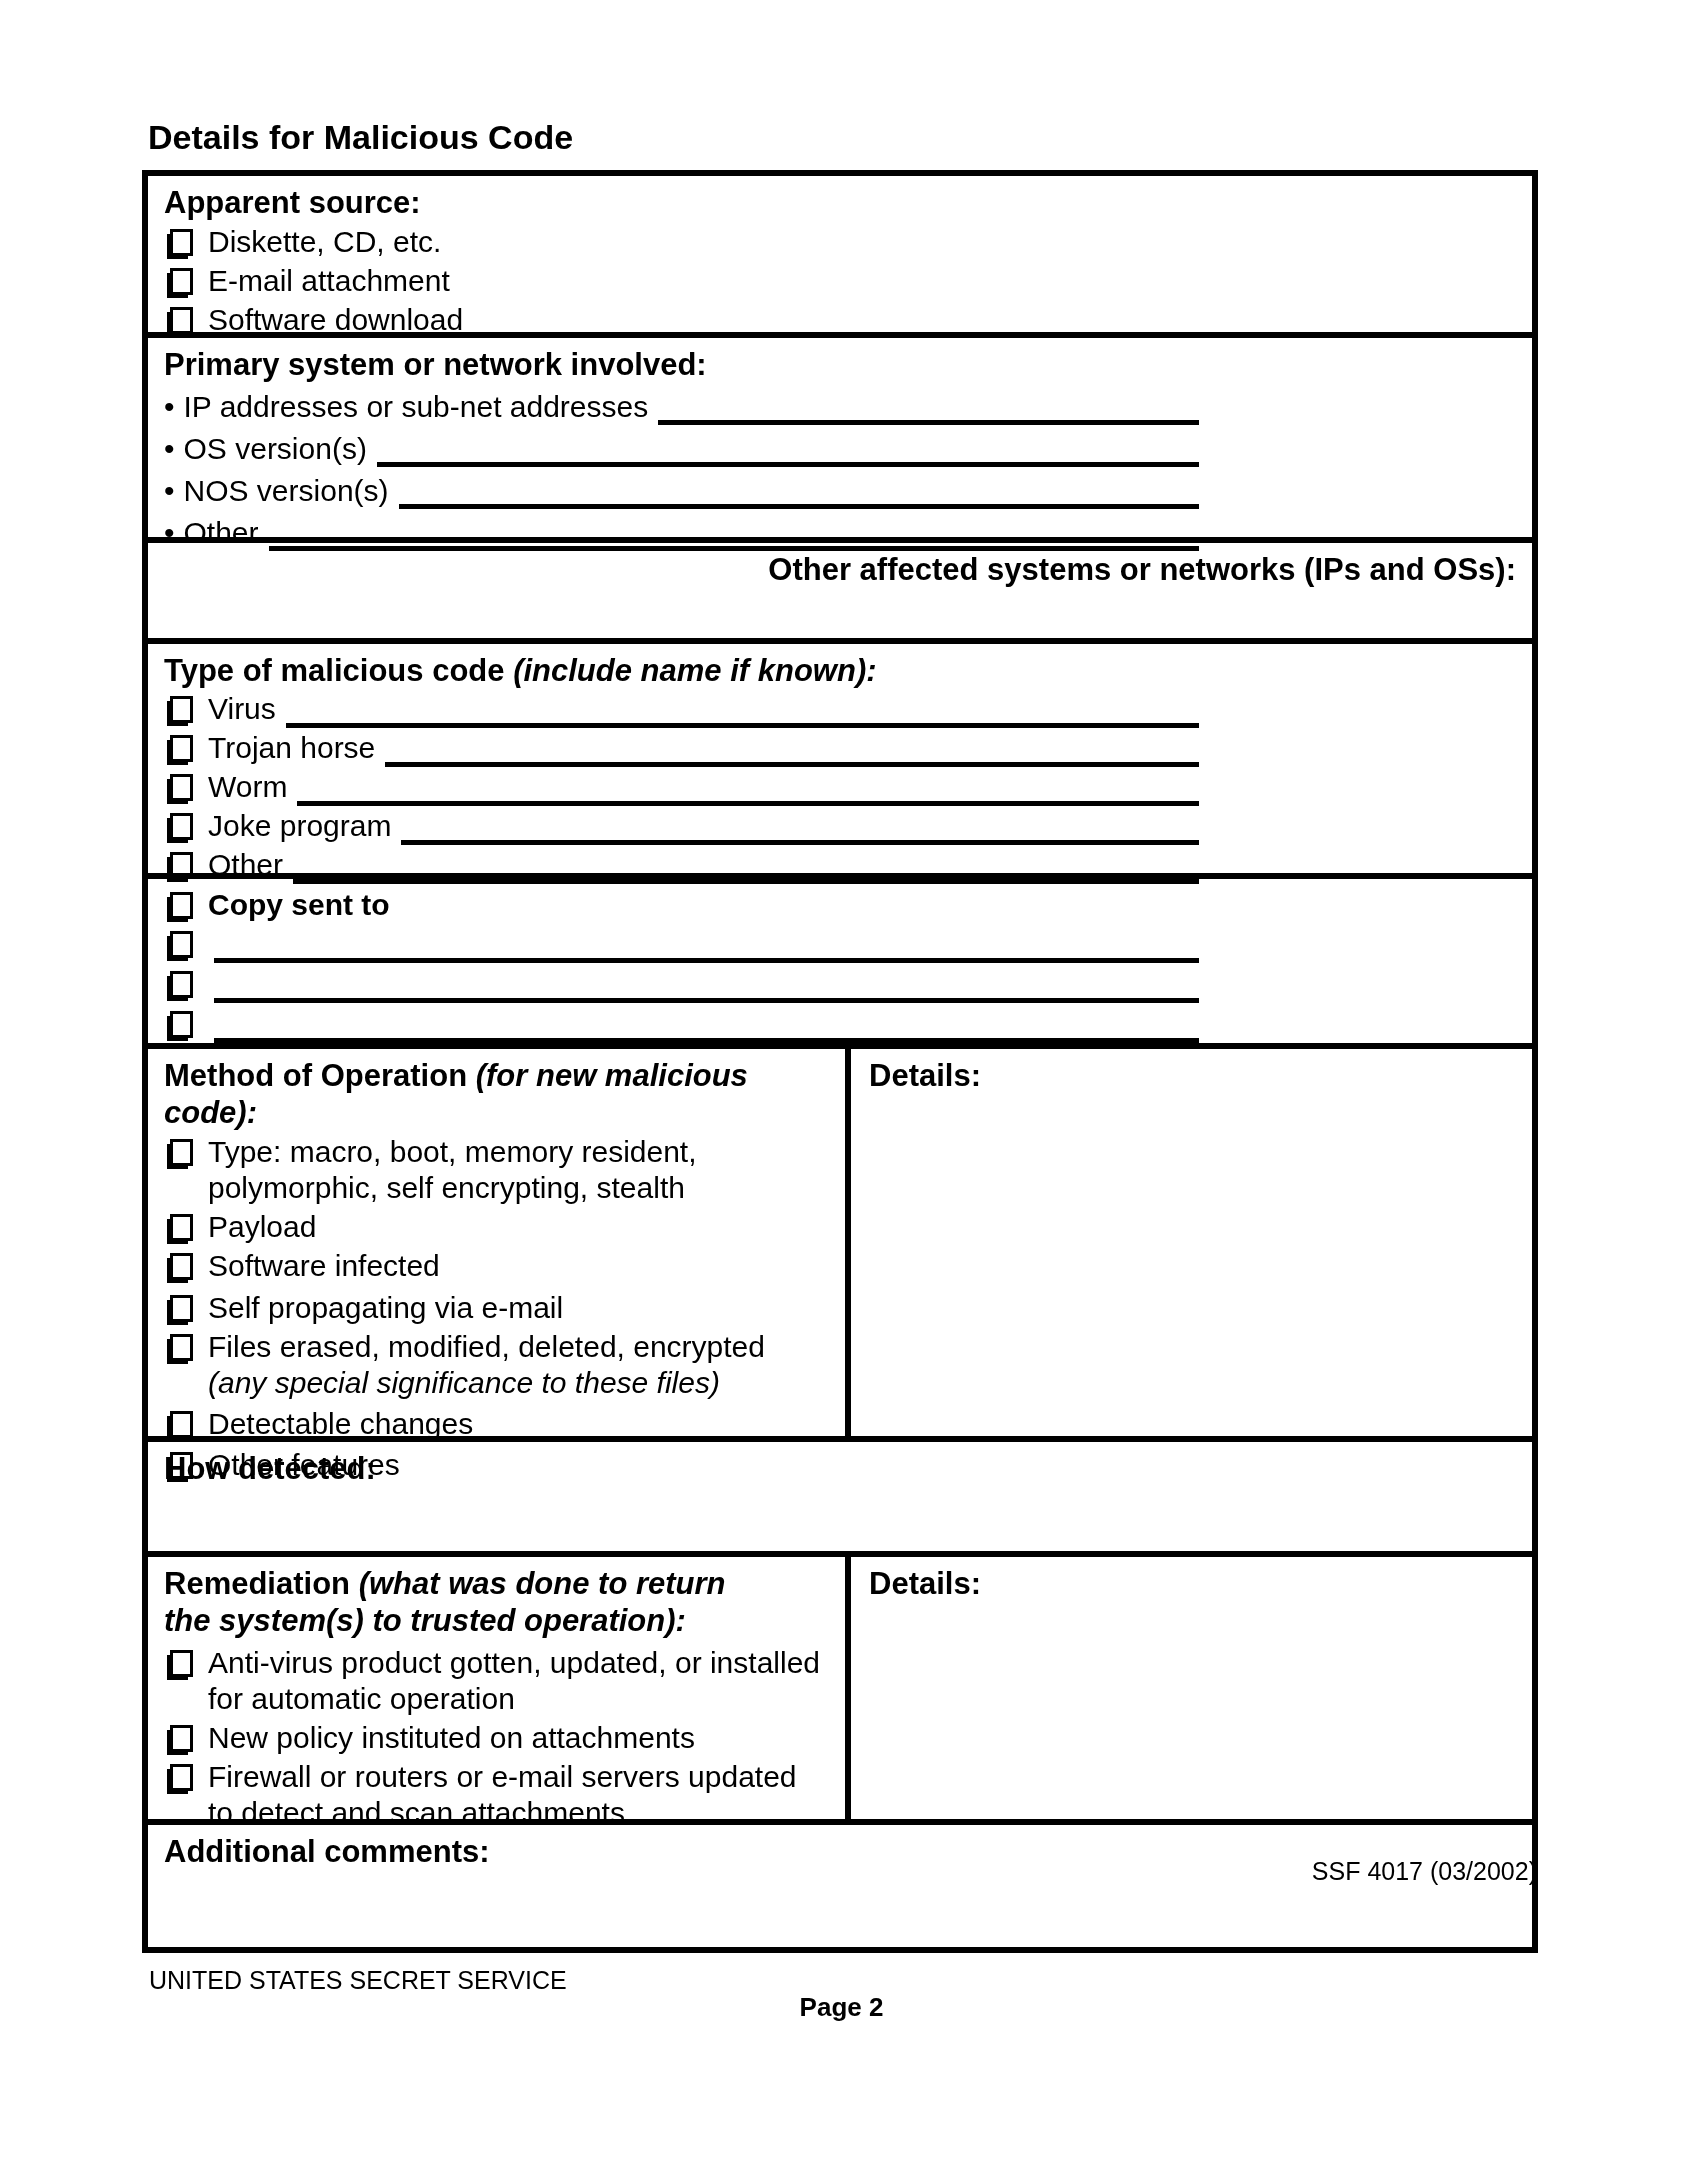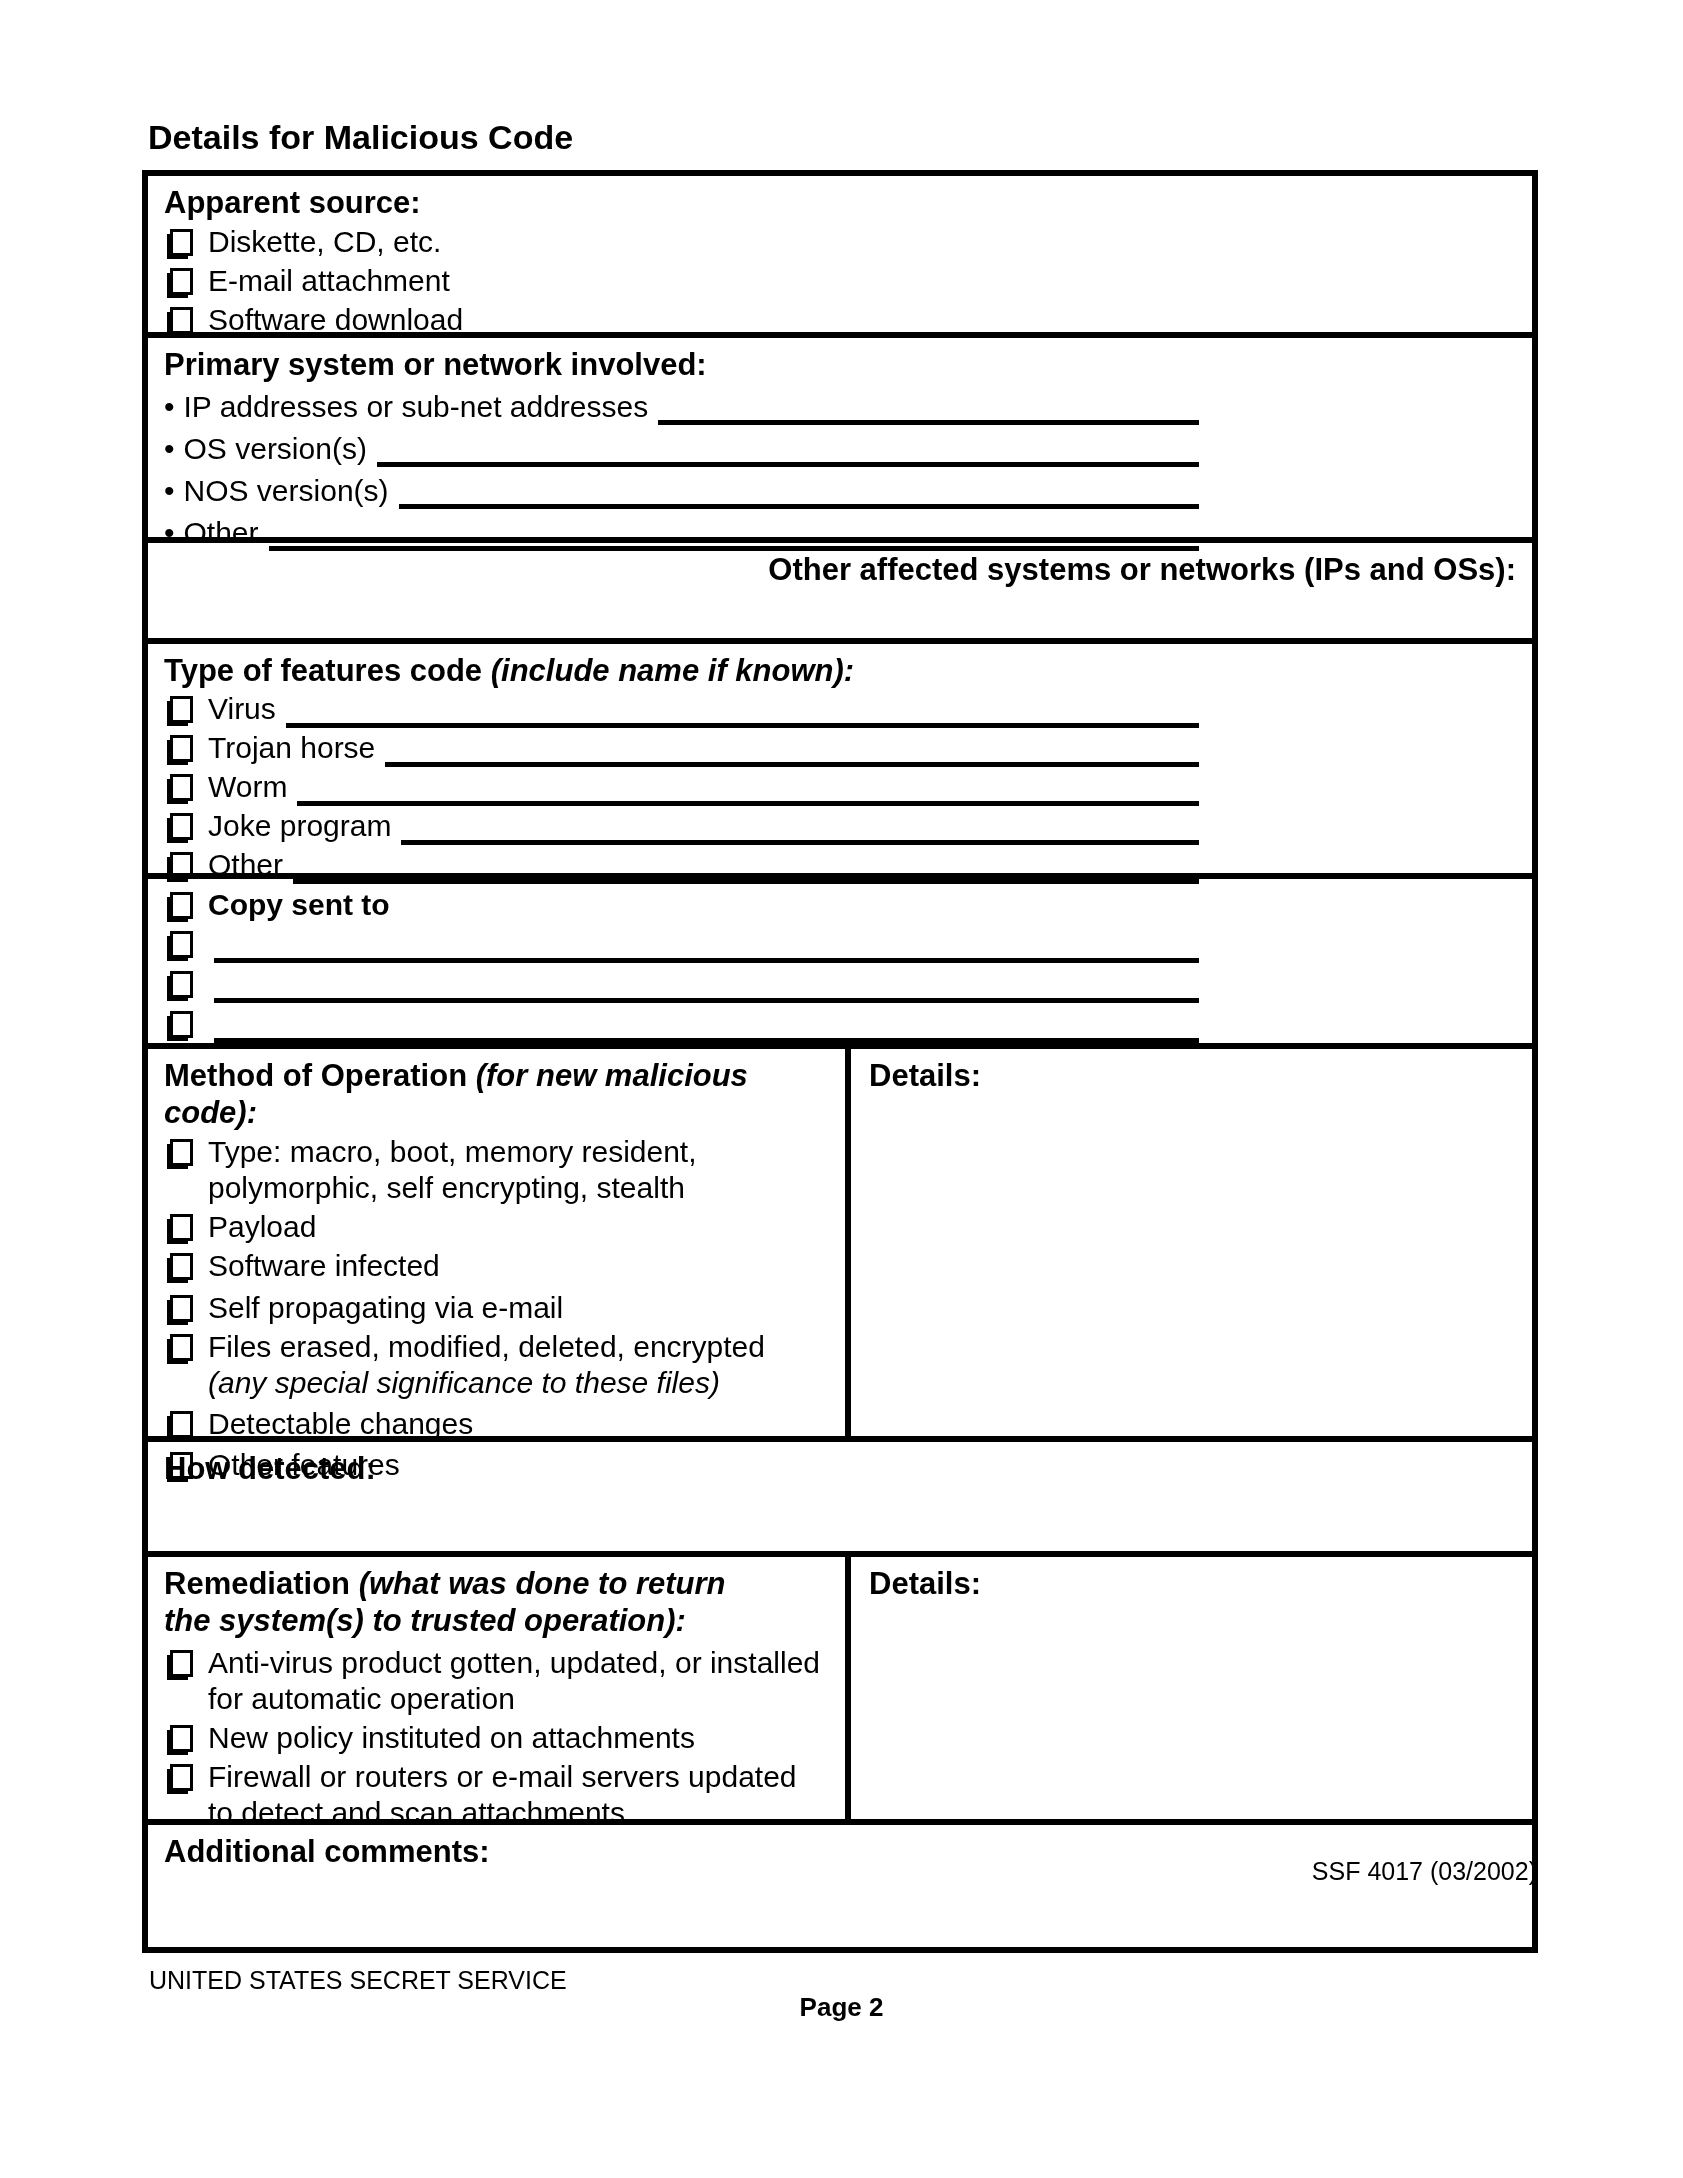--- a/index.html
+++ b/index.html
@@ -92,21 +92,21 @@
         <span class="uline"></span>
       </div>
     </div>
 
     <div class="section" style="height:101px;text-align:right;">
       <div class="h">Other affected systems or networks (IPs and OSs):</div>
       <div class="input-area" style="height:50px;"></div>
     </div>
 
     <div class="section" style="height:235px;">
-      <div class="h"><span>Type of features code </span><span class="hbi">(include name if known):</span></div>
+      <div class="h"><span>Type of malicious code </span><span class="hbi">(include name if known):</span></div>
       <div class="opt-row pr" style="margin-top:2px;">
         <span class="cb"></span>
         <span class="lbl nowrap">Virus</span>
         <span class="uline"></span>
       </div>
       <div class="opt-row pr" style="margin-top:2px;">
         <span class="cb"></span>
         <span class="lbl nowrap">Trojan horse</span>
         <span class="uline"></span>
       </div>

